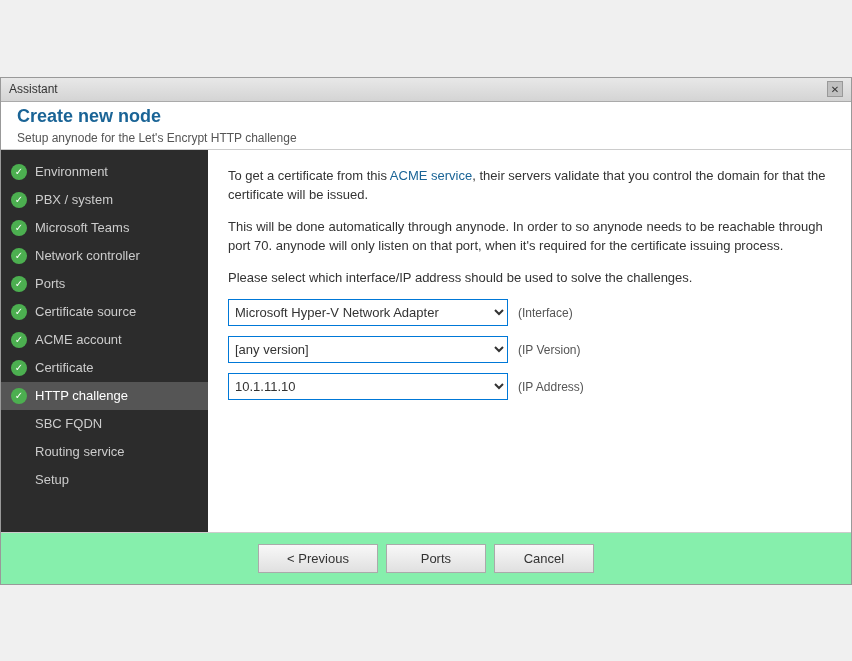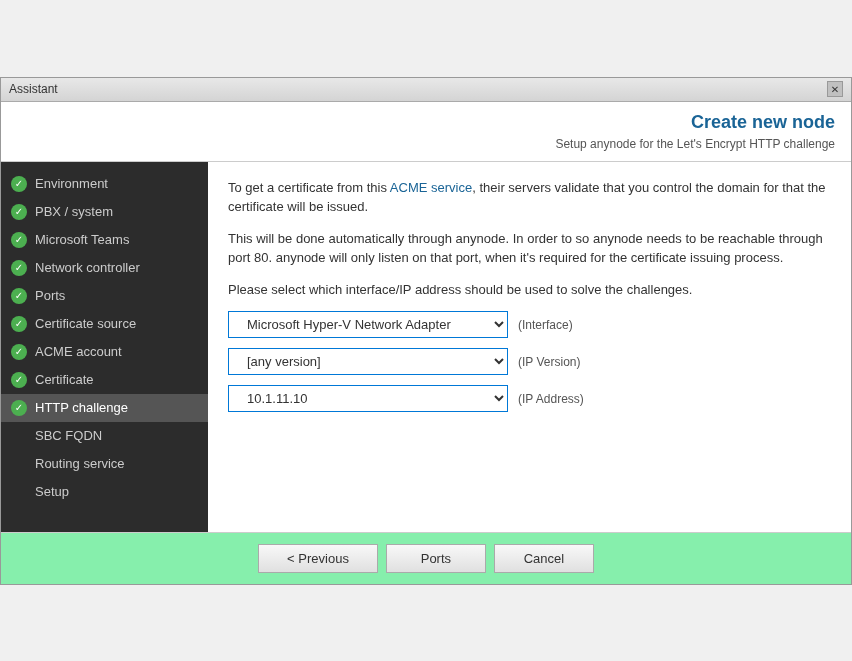--- a/index.html
+++ b/index.html
@@ -43,22 +43,21 @@
       cursor: pointer;
       display: flex;
       align-items: center;
       justify-content: center;
       font-size: 10px;
       color: #333;
     }
     .header-section {
       background: white;
       border-bottom: 1px solid #ccc;
-      padding: 10px 16px;
-      text-align: right;
+      padding: 4px 16px;
     }
     .header-title {
       font-size: 18px;
       color: #1a6496;
       font-weight: bold;
       margin-bottom: 4px;
     }
     .header-subtitle {
       font-size: 12px;
       color: #555;
@@ -117,21 +116,21 @@
       color: #333;
       font-size: 13px;
     }
     .form-row {
       display: flex;
       align-items: center;
       margin-bottom: 10px;
     }
     .form-select {
       width: 280px;
-      padding: 4px 14px;
+      padding: 4px 2px;
       border: 1px solid #0078d7;
       background: white;
       font-size: 13px;
       color: #333;
       appearance: auto;
       cursor: pointer;
     }
     .form-label {
       margin-left: 10px;
       color: #555;
@@ -223,21 +222,21 @@
         <div class="sidebar-item">
           <div class="no-icon"></div>
           <span>Setup</span>
         </div>
       </div>
 
     <div class="main-content">
       <p>
         To get a certificate from this <span style="color:#1a6496;">ACME service</span>, their servers validate that you control the domain for that the certificate will be issued.
       </p>
-      <p>This will be done automatically through anynode. In order to so anynode needs to be reachable through port 80. anynode will only listen on that port, when it's required for the certificate issuing process.</p>
+      <p>This will be done automatically through anynode. In order to so anynode needs to be reachable through port 70. anynode will only listen on that port, when it's required for the certificate issuing process.</p>
       <p>Please select which interface/IP address should be used to solve the challenges.</p>
 
       <div class="form-row">
         <select class="form-select">
           <option>Microsoft Hyper-V Network Adapter</option>
         </select>
         <span class="form-label">(Interface)</span>
       </div>
 
       <div class="form-row">

